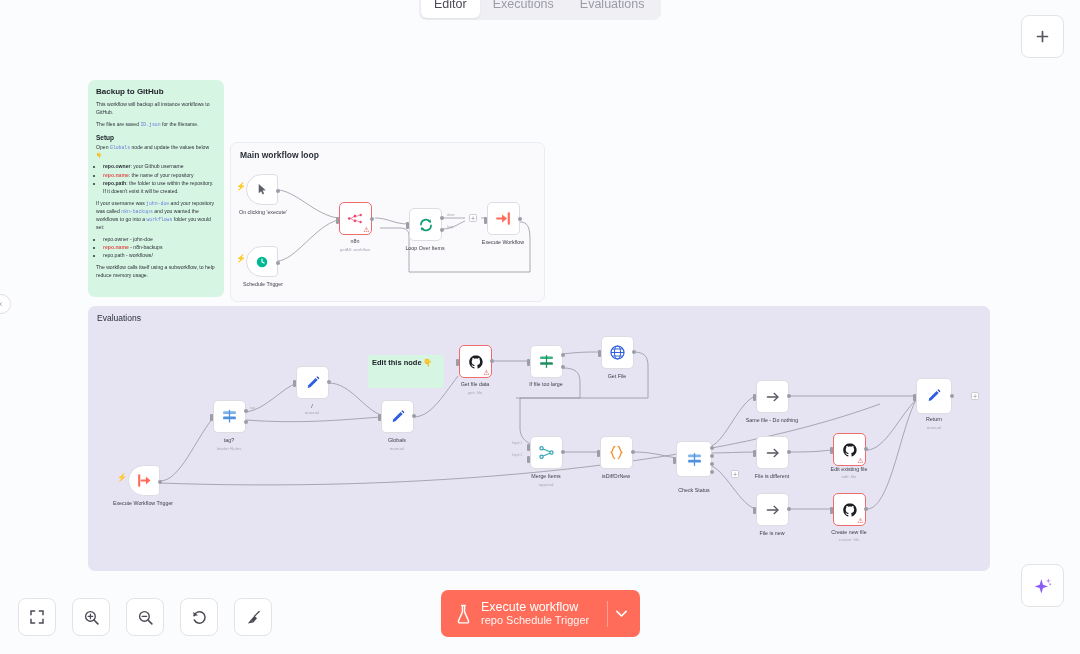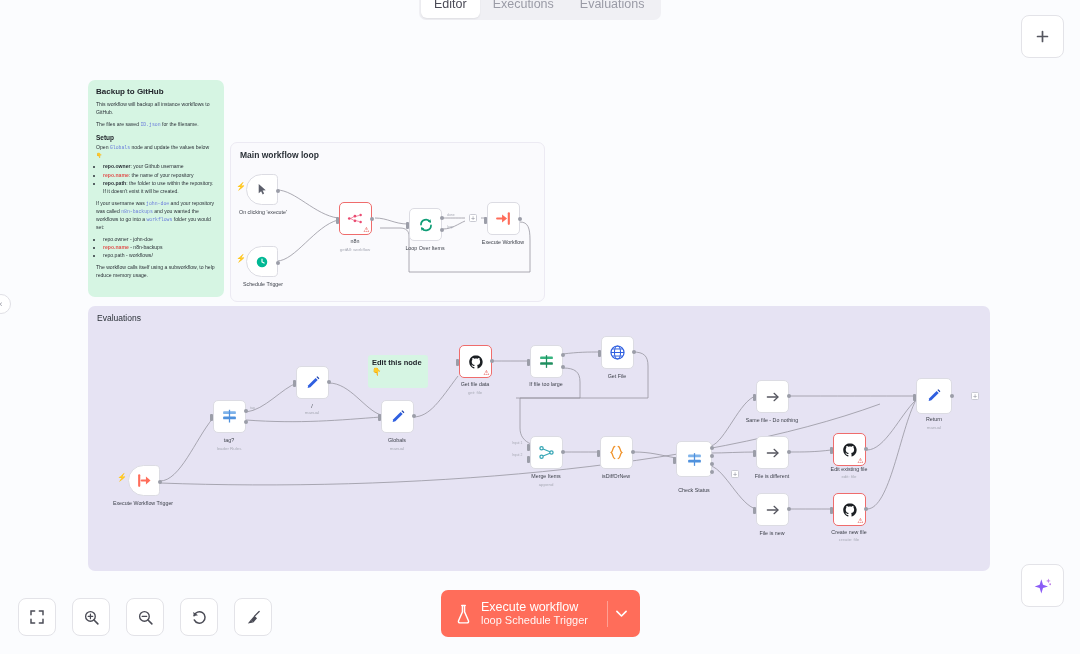--- a/index.html
+++ b/index.html
@@ -69,21 +69,21 @@
     background: #e6e3f3;
   }
   .group-title {
     position: absolute; left: 9px; top: 7px;
     font-size: 8.5px; color: #2b3138; font-weight: 400;
   }
   #group-main-workflow-loop .group-title { font-weight: bold; }
 
   
   #sticky-edit-this-node {
-    position: absolute; left: 368px; top: 355px; width: 60px; height: 33px;
+    position: absolute; left: 368px; top: 355px; width: 76px; height: 33px;
     background: #d6f5e3; border-radius: 3px; padding: 3px 4px;
     font-size: 7.5px; line-height: 1.25; color: #21252b; font-weight: bold;
   }
 
   
   .node {
     position: absolute;
     display: flex; align-items: center; justify-content: center;
     background: #fff; border: 1px solid #dcdce3; border-radius: 5px;
     cursor: pointer;
@@ -514,21 +514,21 @@
       </svg>
     </div>
   </div>
 
   <div id="execute-workflow-button">
     <svg width="17" height="20" viewBox="0 0 24 28">
       <path d="M9.5 2 H14.5 M10.5 2 V11 L5 23.5 C4.3 25.3 5.3 26.5 7 26.5 H17 C18.7 26.5 19.7 25.3 19 23.5 L13.5 11 V2" stroke="#fff" stroke-width="2" fill="none" stroke-linecap="round" stroke-linejoin="round"></path>
     </svg>
     <div class="txt">
       <div class="l1">Execute workflow</div>
-      <div class="l2">loop Schedule Trigger</div>
+      <div class="l2">repo Schedule Trigger</div>
     </div>
     <div class="divline"></div>
     <svg width="17" height="17" viewBox="0 0 24 24" style="margin-left:5px">
       <path d="M5.5 9 L12 15.5 L18.5 9" stroke="#fff" stroke-width="2.3" fill="none" stroke-linecap="round" stroke-linejoin="round"></path>
     </svg>
   </div>
 
 </div>
 
 </body></html>

